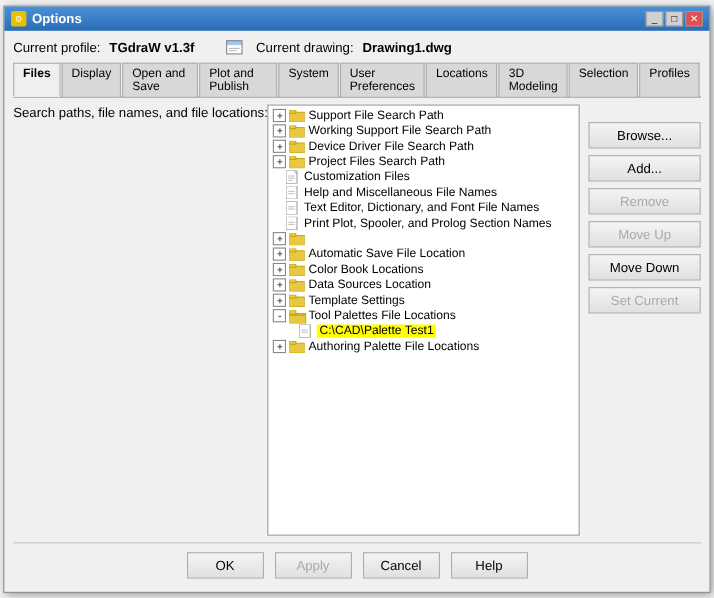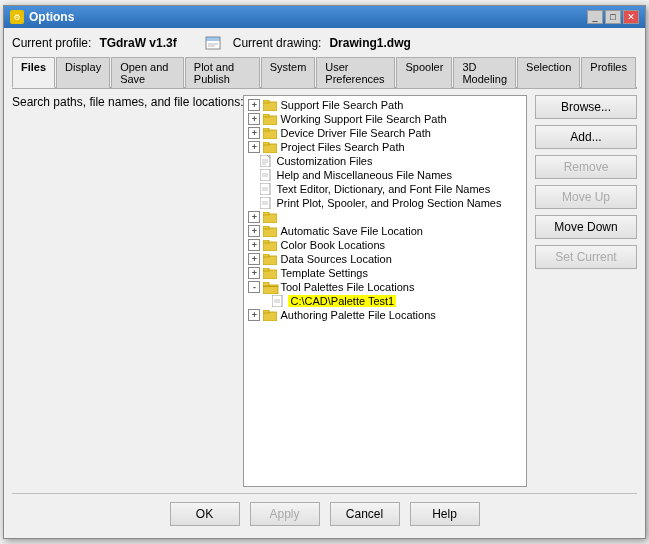--- a/index.html
+++ b/index.html
@@ -151,20 +151,21 @@
       background: white;
       color: #555;
       flex-shrink: 0;
     }
     .right-panel {
       width: 110px;
       display: flex;
       flex-direction: column;
       gap: 6px;
       padding-left: 8px;
+      margin-top: 16px;
     }
     .action-btn {
       width: 100%;
       padding: 4px 6px;
       background: linear-gradient(to bottom, #f4f4f4, #e0e0e0);
       border: 1px solid #adadad;
       font-size: 12px;
       cursor: pointer;
       text-align: center;
       color: #000;
@@ -232,21 +233,21 @@
       <span style="font-weight:bold;">Drawing1.dwg</span>
     </div>
 
     <div class="tabs-row">
       <div class="tab active">Files</div>
       <div class="tab">Display</div>
       <div class="tab">Open and Save</div>
       <div class="tab">Plot and Publish</div>
       <div class="tab">System</div>
       <div class="tab">User Preferences</div>
-      <div class="tab">Spooler</div>
+      <div class="tab">Locations</div>
       <div class="tab">3D Modeling</div>
       <div class="tab">Selection</div>
       <div class="tab">Profiles</div>
     </div>
 
     <div class="content-area">
       <div class="left-panel">
         <div class="search-paths-label">Search paths, file names, and file locations:</div>
         <div class="tree-container">
 

